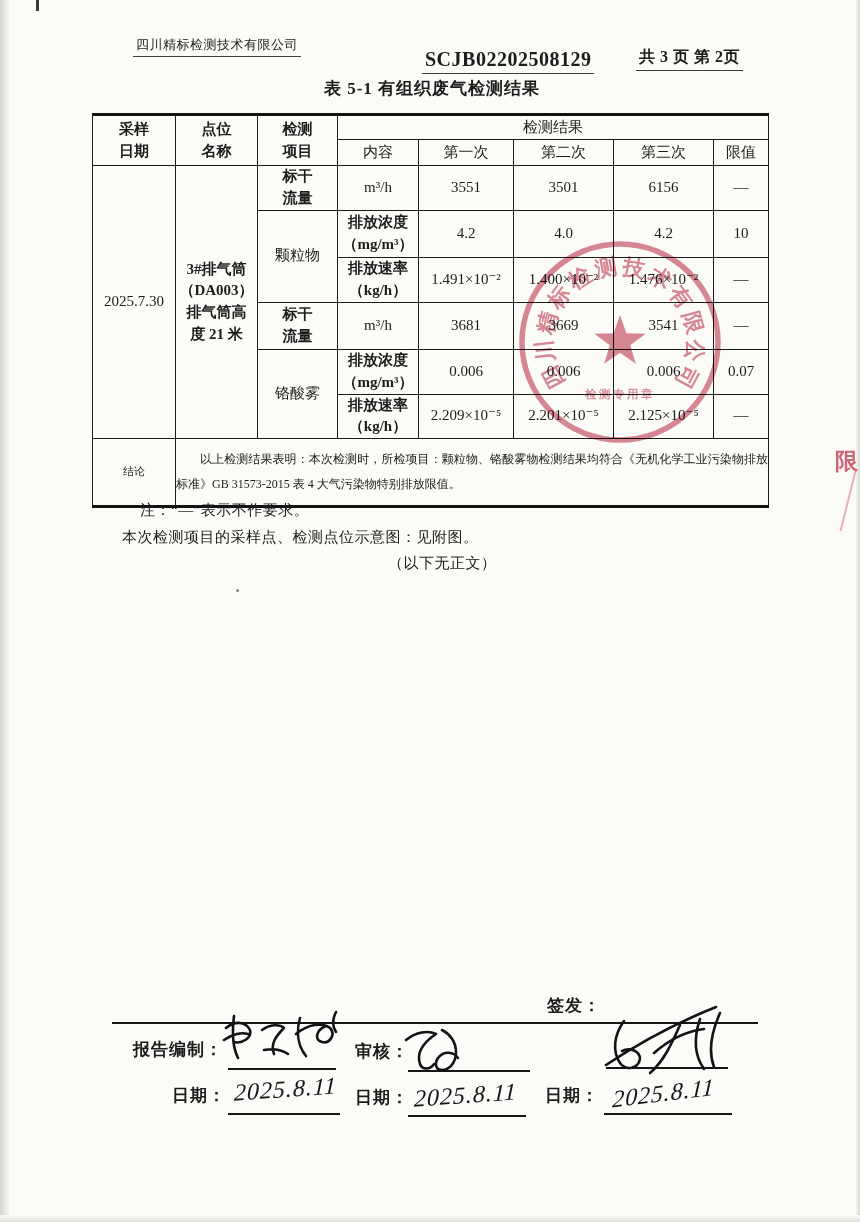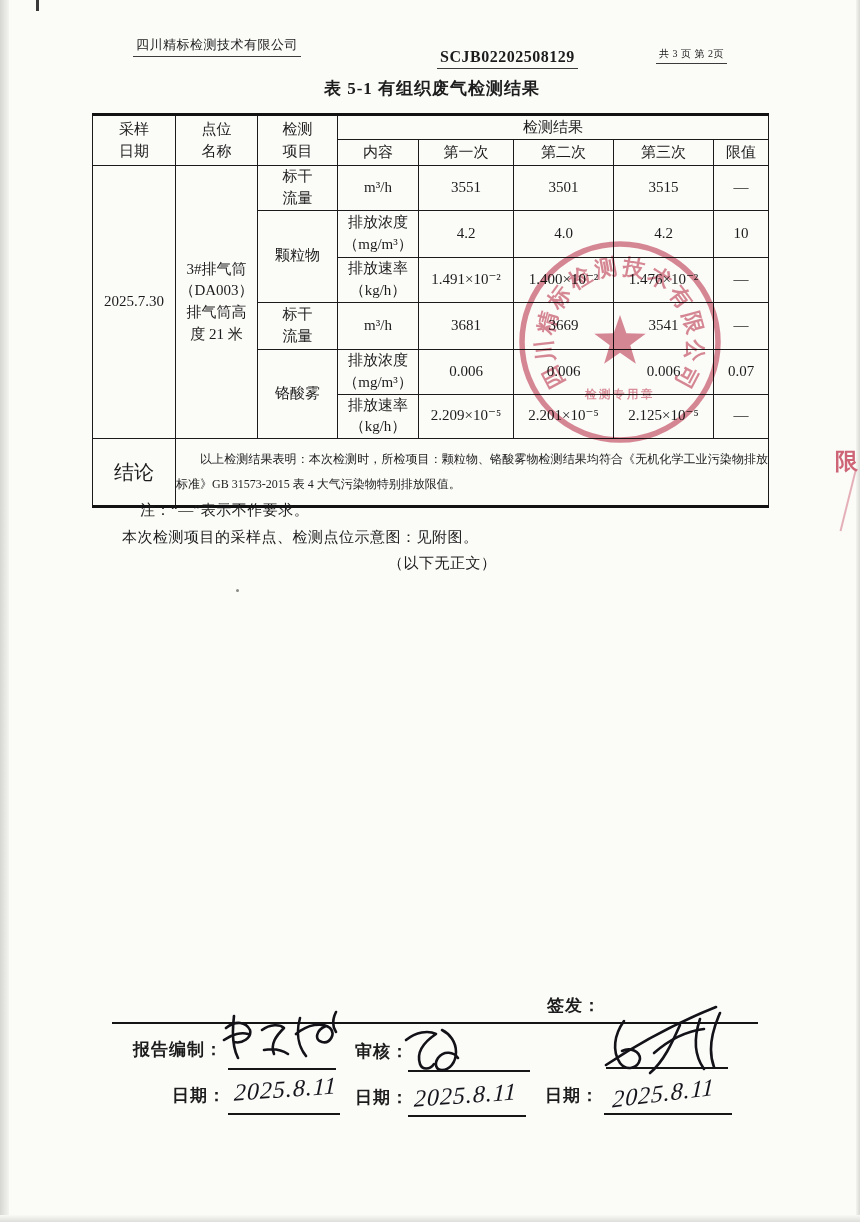--- a/index.html
+++ b/index.html
@@ -16,32 +16,32 @@
     background:linear-gradient(90deg,#f4f4f1,#d9d9d6); }
   .edge-bottom{ position:absolute; left:0; bottom:0; width:100%; height:7px;
     background:linear-gradient(0deg,#dededb,#f9f9f6); }
   .tick-top{ position:absolute; left:36px; top:0; width:3px; height:11px; background:#3a3a3a; }
   .spot{ position:absolute; left:236px; top:589px; width:3px; height:3px; border-radius:50%; background:#8a8a86; }
 
   
   .hdr{ position:absolute; top:36px; font-size:13px; letter-spacing:.5px;
     border-bottom:1.5px solid #3c3c3c; padding:0 3px 2px 3px; white-space:nowrap; }
   .hdr-company{ left:133px; font-weight:500; }
-  .hdr-report{ left:437px; top:48px; font-size:16px; font-weight:600; }
-  .hdr-pages{ left:656px; top:47px; font-size:10px; }
+  .hdr-report{ left:422px; top:48px; font-size:20px; font-weight:600; }
+  .hdr-pages{ left:636px; top:47px; font-size:16px;font-weight:bold; }
   .doc-title{ position:absolute; left:4px; right:0; top:77px; text-align:center;
     font-size:17px; font-weight:600; letter-spacing:1px; }
 
   
   table.result{ position:absolute; left:92px; top:113px; width:676px;
     border-collapse:collapse; table-layout:fixed;
     border-top:3.5px solid #121212; border-bottom:3.5px solid #121212; }
   table.result td{ border:1px solid #1b1b1b; text-align:center; vertical-align:middle;
     font-size:15px; padding:0; line-height:1.45; }
-  td.pre{ white-space:pre-line; }
+  td.pre{ white-space:pre-line;font-weight:bold; }
   td.concl-cell{ padding:2px 10px; }
   .concl-text{ margin:8px 0; text-indent:2em; text-align:justify;
     font-size:12px; line-height:25px; }
 
   
   .note{ position:absolute; font-size:15px; letter-spacing:.5px; }
   .note1{ left:140px; top:501px; }
   .note2{ left:122px; top:528px; }
   .note3{ left:388px; top:554px; }
 
@@ -111,21 +111,21 @@
     <td rowspan="6">2025.7.30</td>
     <td rowspan="6" class="pre">3#排气筒
 （DA003）
 排气筒高
 度 21 米</td>
     <td class="pre">标干
 流量</td>
     <td>m³/h</td>
     <td>3551</td>
     <td>3501</td>
-    <td>3515</td>
+    <td>6156</td>
     <td>—</td>
   </tr>
   <tr style="height:47px">
     <td rowspan="2">颗粒物</td>
     <td class="pre">排放浓度
 （mg/m³）</td>
     <td>4.2</td>
     <td>4.0</td>
     <td>4.2</td>
     <td>10</td>
@@ -158,21 +158,21 @@
   </tr>
   <tr style="height:42px">
     <td class="pre">排放速率
 （kg/h）</td>
     <td>2.209×10⁻⁵</td>
     <td>2.201×10⁻⁵</td>
     <td>2.125×10⁻⁵</td>
     <td>—</td>
   </tr>
   <tr style="height:52px">
-    <td style="font-size:20px">结论</td>
+    <td style="font-size:11px">结论</td>
     <td colspan="7" class="concl-cell">
       <p class="concl-text">以上检测结果表明：本次检测时，所检项目：颗粒物、铬酸雾物检测结果均符合《无机化学工业污染物排放标准》GB 31573-2015 表 4  大气污染物特别排放限值。</p>
     </td>
   </tr>
 </tbody>
   </table>
 
 <svg class="stamp" viewBox="-108 -108 216 216">
   <circle class="ring" cx="0" cy="0" r="98" fill="none" stroke-width="5.5" opacity="0.85"></circle>
   <g id="stamp-ring">

